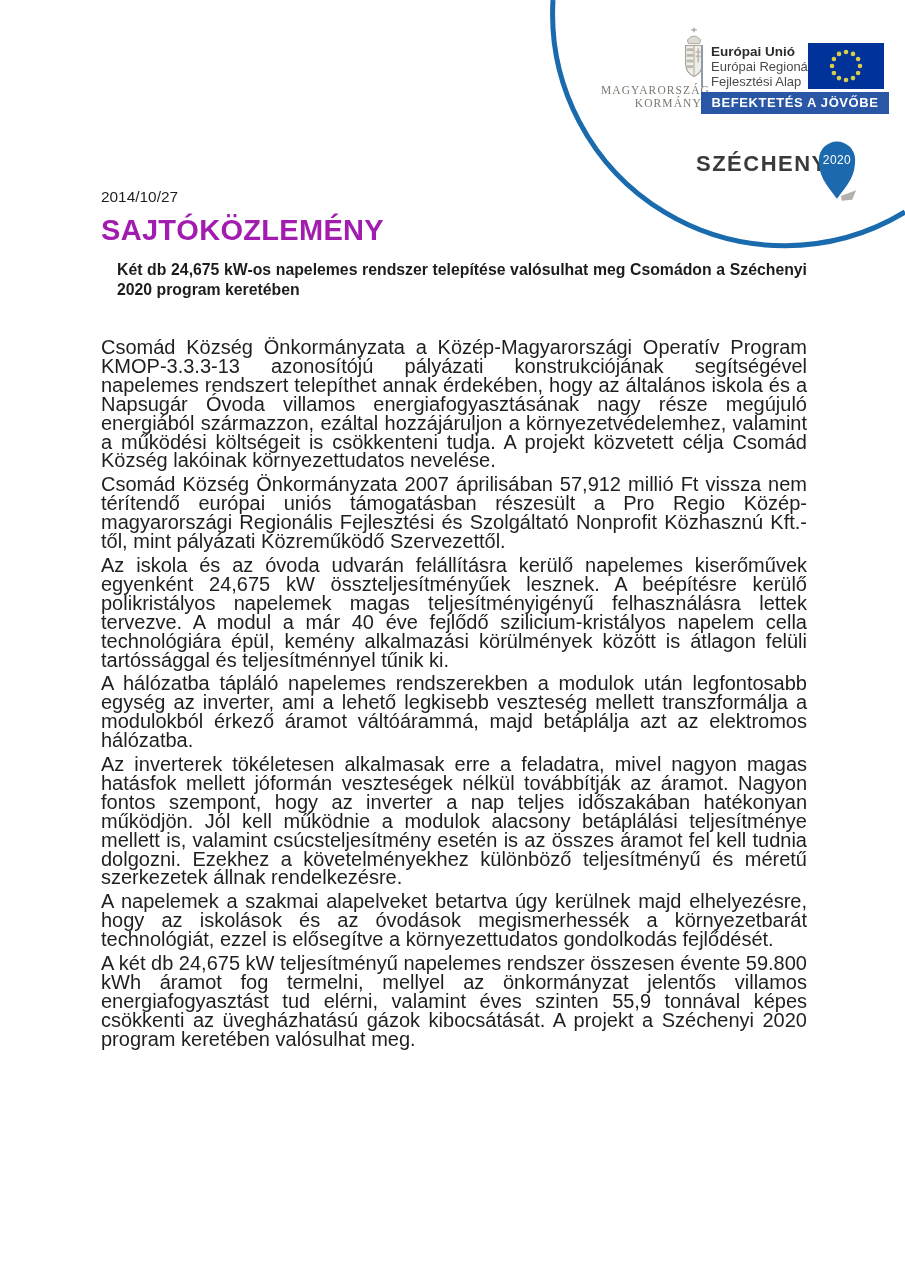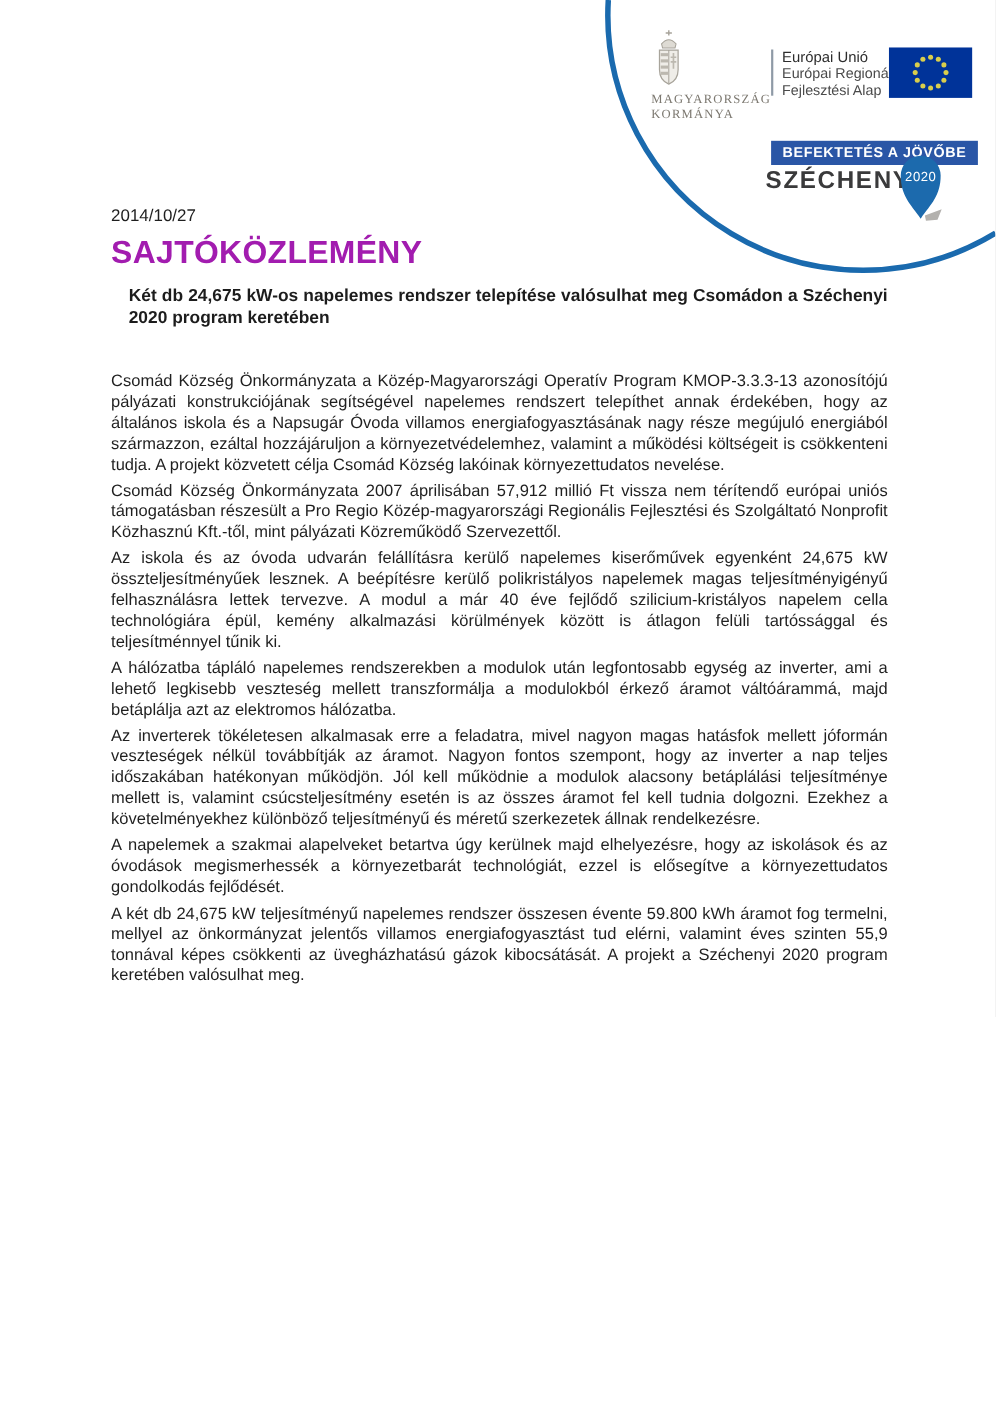--- a/index.html
+++ b/index.html
@@ -7,51 +7,51 @@
     position:relative;
     width:905px;height:1280px;
     background:#ffffff;
     overflow:hidden;
     font-family:"Liberation Sans", sans-serif;
     margin:0 auto;
   }
   
   .arc-svg{position:absolute;left:0;top:0;}
   
-  .gov-logo{position:absolute;left:592px;top:26px;width:118px;text-align:left;color:#7c7870;}
+  .gov-logo{position:absolute;left:592px;top:26px;width:118px;text-align:right;color:#7c7870;}
   .gov-logo .coa{display:inline-block;}
   .gov-line{font-family:"Liberation Serif", serif;font-size:11.5px;letter-spacing:1.1px;line-height:12.5px;white-space:nowrap;}
   
   .eu-sep{position:absolute;left:701px;top:45px;width:2px;height:42px;background:#8e9aa6;}
   .eu-text{position:absolute;left:711px;top:44px;color:#3c3c3c;}
-  .eu-l1{font-size:13.5px;font-weight:normal;line-height:15px;color:#2d2d2d;}
+  .eu-l1{font-size:13.5px;font-weight:bold;line-height:15px;color:#2d2d2d;}
   .eu-l2,.eu-l3{font-size:13px;line-height:15px;color:#4a4a4a;}
   .eu-flag{position:absolute;left:808px;top:43px;}
   .banner{
     position:absolute;left:701px;top:92px;width:188px;height:22px;
     background:#2a56a6;color:#ffffff;font-size:13px;font-weight:bold;
-    letter-spacing:0.6px;text-align:center;line-height:22px;white-space:nowrap;margin-top:36px;
+    letter-spacing:0.6px;text-align:center;line-height:22px;white-space:nowrap;
   }
   
   .sz-word{
     position:absolute;left:696px;top:151px;
     font-size:22px;font-weight:bold;letter-spacing:1.5px;color:#3a3a3b;white-space:nowrap;
   }
   .sz-pin{position:absolute;left:816px;top:139px;}
   
   .doc{position:absolute;left:101px;top:187px;width:706px;color:#1f1f1f;}
   .date{font-size:15.4px;line-height:19px;margin:0 0 8px 0;}
   .org{font-size:15.4px;line-height:19px;font-weight:bold;margin:0 0 30px 0;}
   .title{
     font-size:29px;line-height:32px;font-weight:bold;color:#a21caf;
     letter-spacing:0.3px;margin:0 0 14px 0;
   }
   .subtitle{font-size:16px;line-height:20px;font-weight:bold;margin:0 0 15px 0;color:#1c1c1c;}
   .lead{font-size:15.8px;line-height:20px;font-weight:bold;text-align:justify;margin:0 0 38px 16px;color:#1c1c1c;}
-  .body-p{font-size:15px;line-height:18.9px;text-align:justify;margin:0 0 5px 0;}
+  .body-p{font-size:20px;line-height:18.9px;text-align:justify;margin:0 0 5px 0;}
 </style>
 </head>
 <body>
 
 <div class="page">
 
   <svg class="arc-svg" width="905" height="262" viewBox="0 0 905 262" aria-hidden="true">
     <path d="M 553 0 A 232 232 0 0 0 905 212" fill="none" stroke="#1a6aae" stroke-width="5"></path>
   </svg>
 

